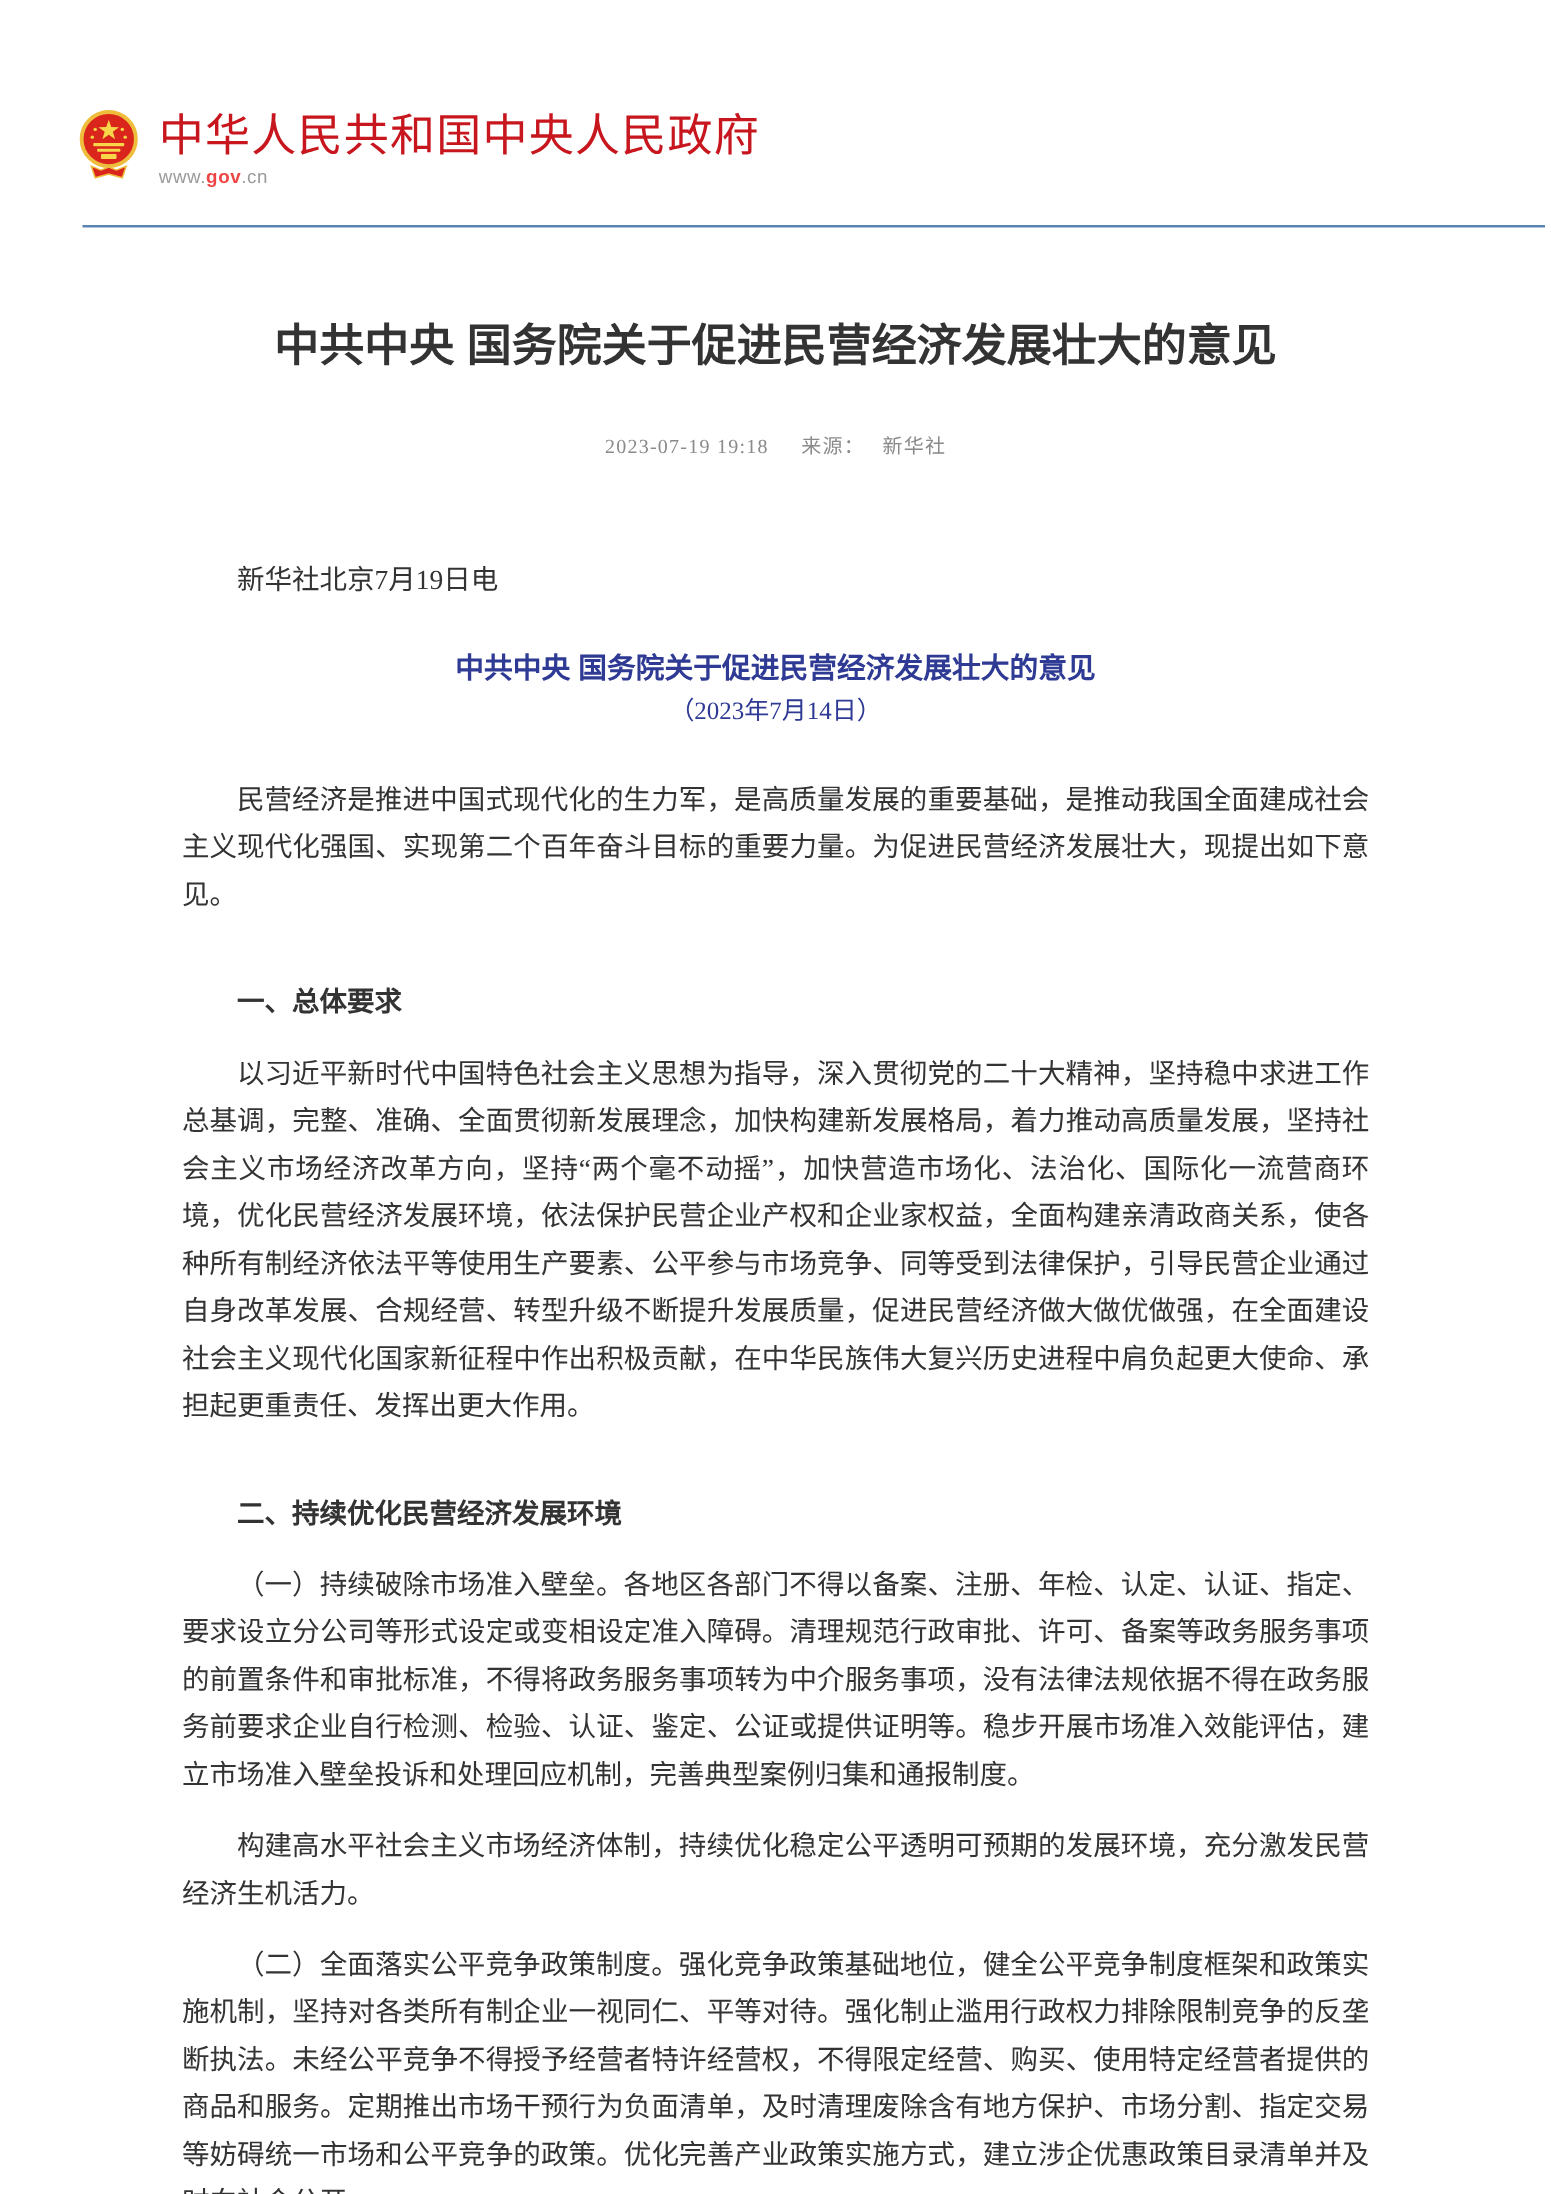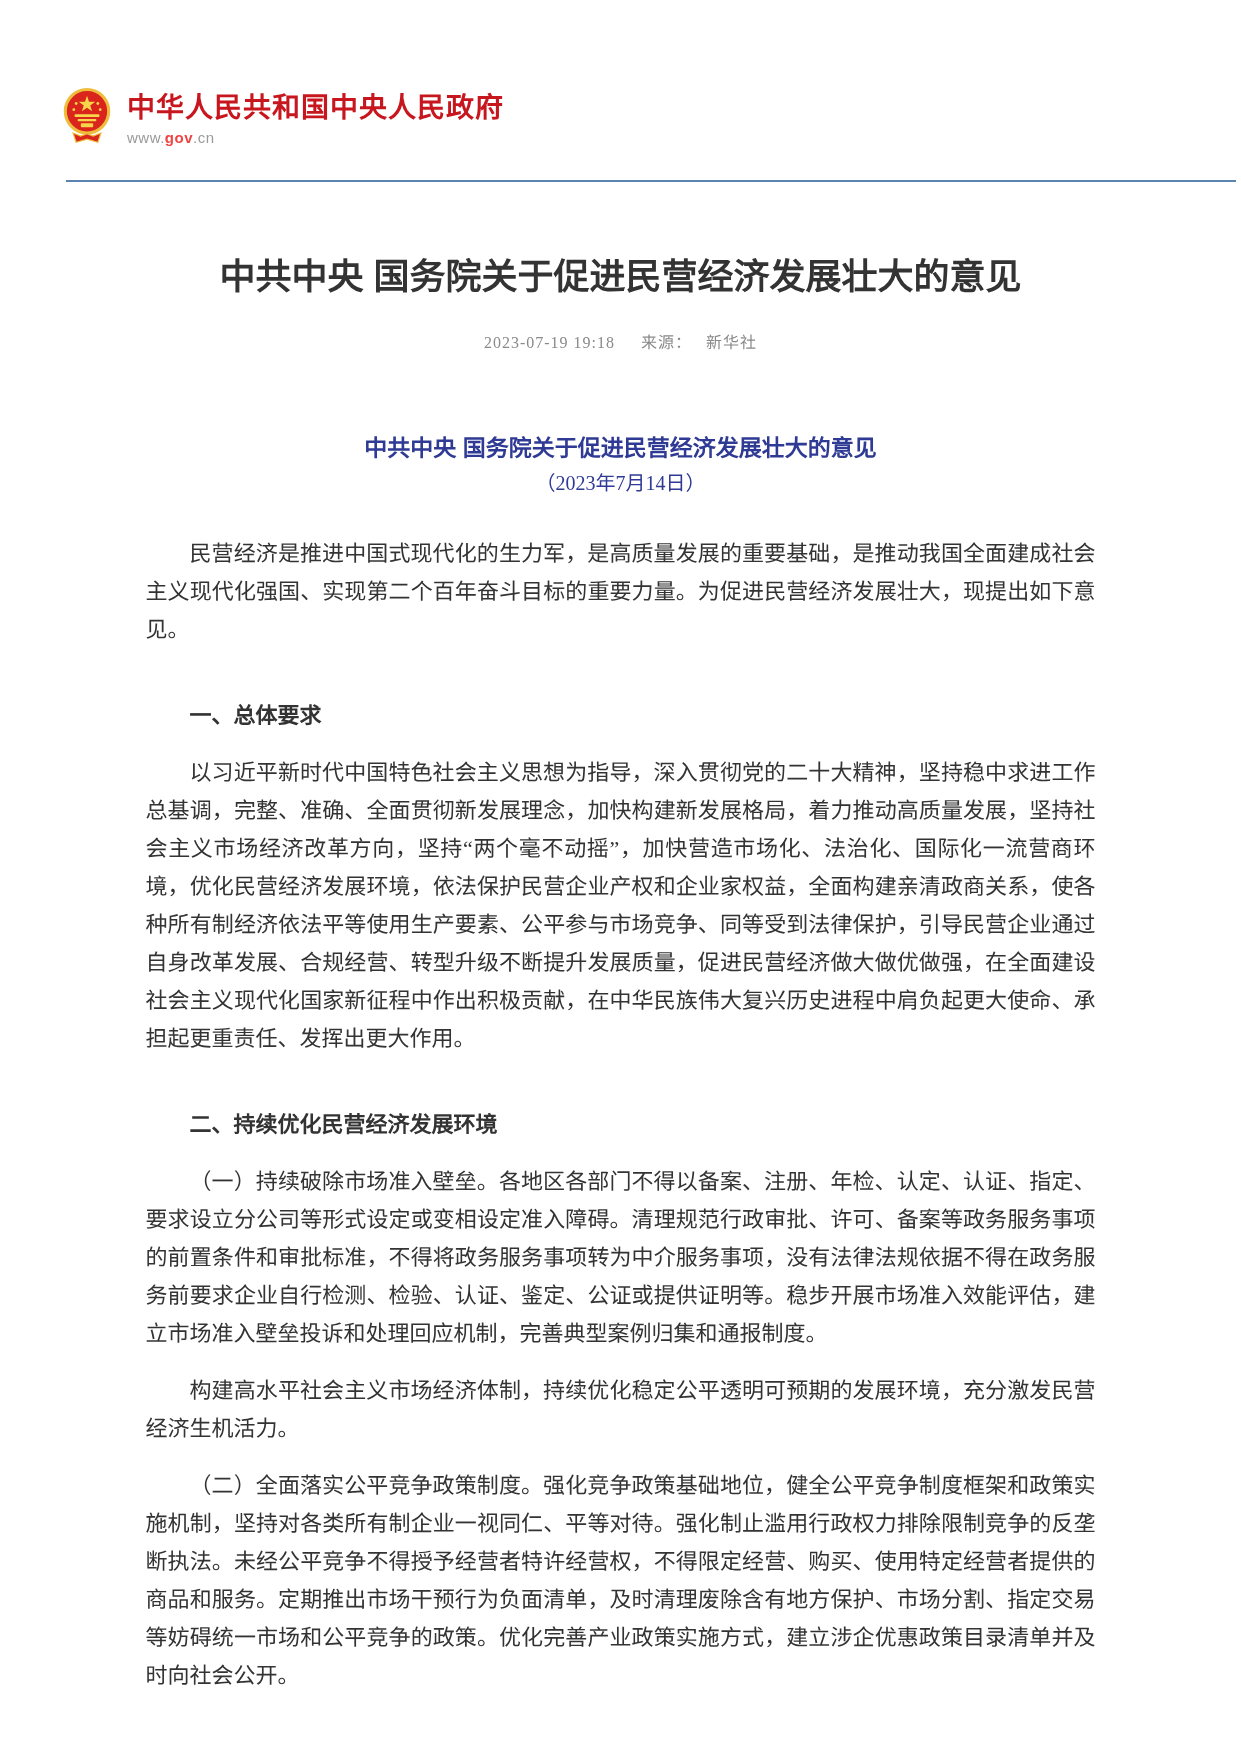--- a/index.html
+++ b/index.html
@@ -15,22 +15,22 @@
   .site-header {
     display: flex;
     align-items: center;
     gap: 15px;
     padding: 88px 0 0 62px;
   }
   .emblem { width: 50px; height: 62px; flex: 0 0 auto; }
   .brand-text { display: flex; flex-direction: column; }
   .brand-title {
     font-family: "Liberation Sans", "DejaVu Sans", sans-serif;
-    font-size: 28px;
-    font-weight: 700;
+    font-size: 36px;
+    font-weight: 400;
     letter-spacing: 1px;
     line-height: 1.15;
     text-align: center;
   }
   .brand-url {
     font-family: "Liberation Sans", "DejaVu Sans", sans-serif;
     font-size: 15px;
     color: #9a9a9a;
     margin-top: 4px;
     letter-spacing: 0.5px;
@@ -50,21 +50,21 @@
     color: #333333;
     text-align: center;
     margin: 72px auto 0;
     width: 1000px;
     line-height: 1.3;
   }
   .article-meta {
     text-align: center;
     font-size: 16px;
     color: #8a8a8a;
-    margin-top: 28px;
+    margin-top: 42px;
     letter-spacing: 1px;
   }
   .article-meta .meta-sep { display: inline-block; width: 26px; }
   .article-meta .meta-sep-sm { display: inline-block; width: 14px; }
   
   .article-body {
     width: 950px;
     margin: 78px auto 0;
     font-size: 22px;
     line-height: 38px;
@@ -132,20 +132,21 @@
 
 <main>
 
   <h1 class="page-title">中共中央 国务院关于促进民营经济发展壮大的意见</h1>
 
   <div class="article-meta">
     <span>2023-07-19 19:18</span><span class="meta-sep"></span><span>来源：</span><span class="meta-sep-sm"></span><span>新华社</span>
   </div>
 
   <div class="article-body">
+    <p class="para dateline">新华社北京7月19日电</p>
 
     <h2 class="doc-title">中共中央 国务院关于促进民营经济发展壮大的意见</h2>
 
     <div class="doc-date">（2023年7月14日）</div>
 
     <div id="body-paragraphs">
         <p class="para">民营经济是推进中国式现代化的生力军，是高质量发展的重要基础，是推动我国全面建成社会主义现代化强国、实现第二个百年奋斗目标的重要力量。为促进民营经济发展壮大，现提出如下意见。</p>
         <h3 class="section-heading">一、总体要求</h3>
         <p class="para">以习近平新时代中国特色社会主义思想为指导，深入贯彻党的二十大精神，坚持稳中求进工作总基调，完整、准确、全面贯彻新发展理念，加快构建新发展格局，着力推动高质量发展，坚持社会主义市场经济改革方向，坚持“两个毫不动摇”，加快营造市场化、法治化、国际化一流营商环境，优化民营经济发展环境，依法保护民营企业产权和企业家权益，全面构建亲清政商关系，使各种所有制经济依法平等使用生产要素、公平参与市场竞争、同等受到法律保护，引导民营企业通过自身改革发展、合规经营、转型升级不断提升发展质量，促进民营经济做大做优做强，在全面建设社会主义现代化国家新征程中作出积极贡献，在中华民族伟大复兴历史进程中肩负起更大使命、承担起更重责任、发挥出更大作用。</p>
         <h3 class="section-heading">二、持续优化民营经济发展环境</h3>

